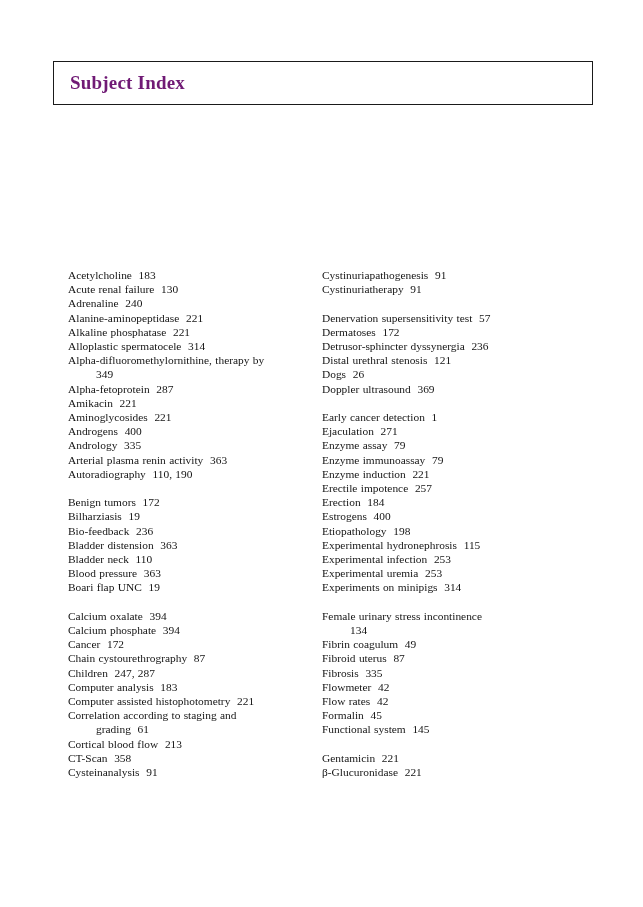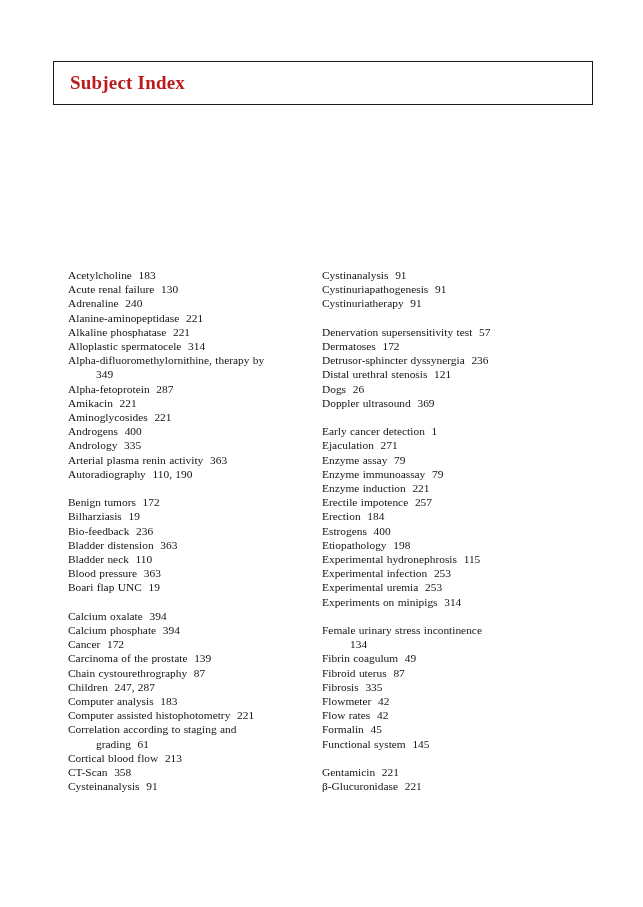--- a/index.html
+++ b/index.html
@@ -36,21 +36,21 @@
   }
   .title-text {
     position: absolute;
     left: 16px;
     top: 50%;
     transform: translateY(-50%);
     font-family: "Liberation Serif", "DejaVu Serif", serif;
     font-weight: bold;
     font-size: 19px;
     letter-spacing: 0.2px;
-    color: #b91c1c;
+    color: #701a75;
     white-space: nowrap;
   }
 
   
   .columns {
     position: absolute;
     left: 0;
     top: 268px;
     width: 643px;
   }
@@ -111,35 +111,33 @@
           <div class="entry">Bio-feedback  236</div>
           <div class="entry">Bladder distension  363</div>
           <div class="entry">Bladder neck  110</div>
           <div class="entry">Blood pressure  363</div>
           <div class="entry">Boari flap UNC  19</div>
         </div>
         <div class="group">
           <div class="entry">Calcium oxalate  394</div>
           <div class="entry">Calcium phosphate  394</div>
           <div class="entry">Cancer  172</div>
-          <div class="entry">Carcinoma of the prostate  139</div>
           <div class="entry">Chain cystourethrography  87</div>
           <div class="entry">Children  247, 287</div>
           <div class="entry">Computer analysis  183</div>
           <div class="entry">Computer assisted histophotometry  221</div>
           <div class="entry">Correlation according to staging and
    grading  61</div>
           <div class="entry">Cortical blood flow  213</div>
           <div class="entry">CT-Scan  358</div>
           <div class="entry">Cysteinanalysis  91</div>
         </div>
       </div>
     <div class="column right">
         <div class="group">
-          <div class="entry">Cystinanalysis  91</div>
           <div class="entry">Cystinuriapathogenesis  91</div>
           <div class="entry">Cystinuriatherapy  91</div>
         </div>
         <div class="group">
           <div class="entry">Denervation supersensitivity test  57</div>
           <div class="entry">Dermatoses  172</div>
           <div class="entry">Detrusor-sphincter dyssynergia  236</div>
           <div class="entry">Distal urethral stenosis  121</div>
           <div class="entry">Dogs  26</div>
           <div class="entry">Doppler ultrasound  369</div>

